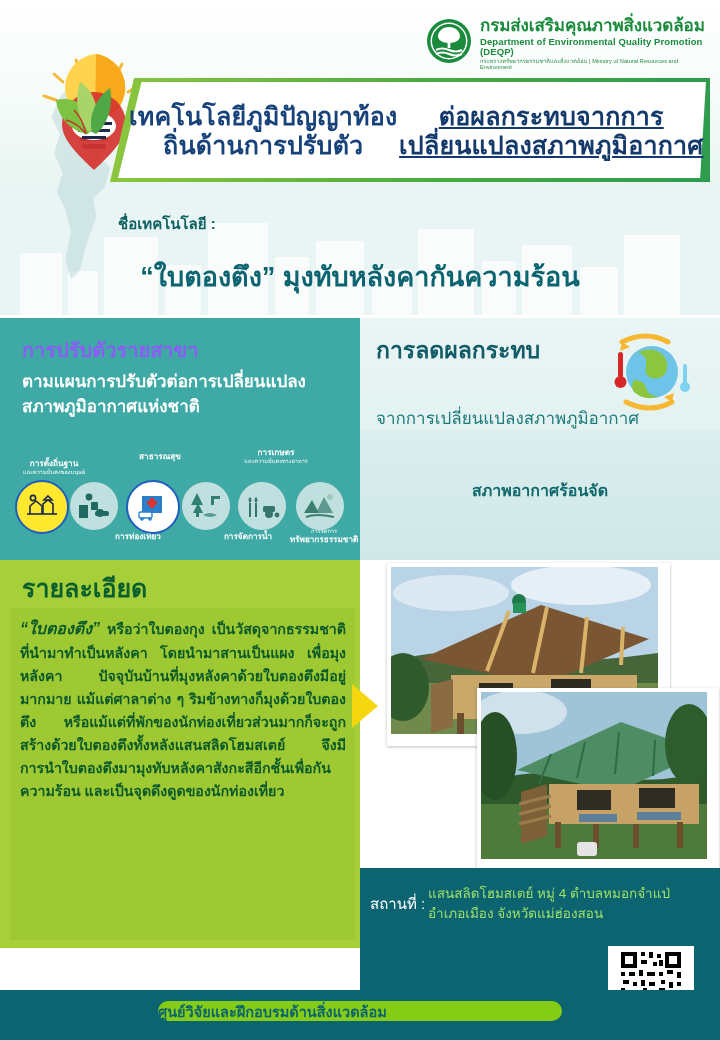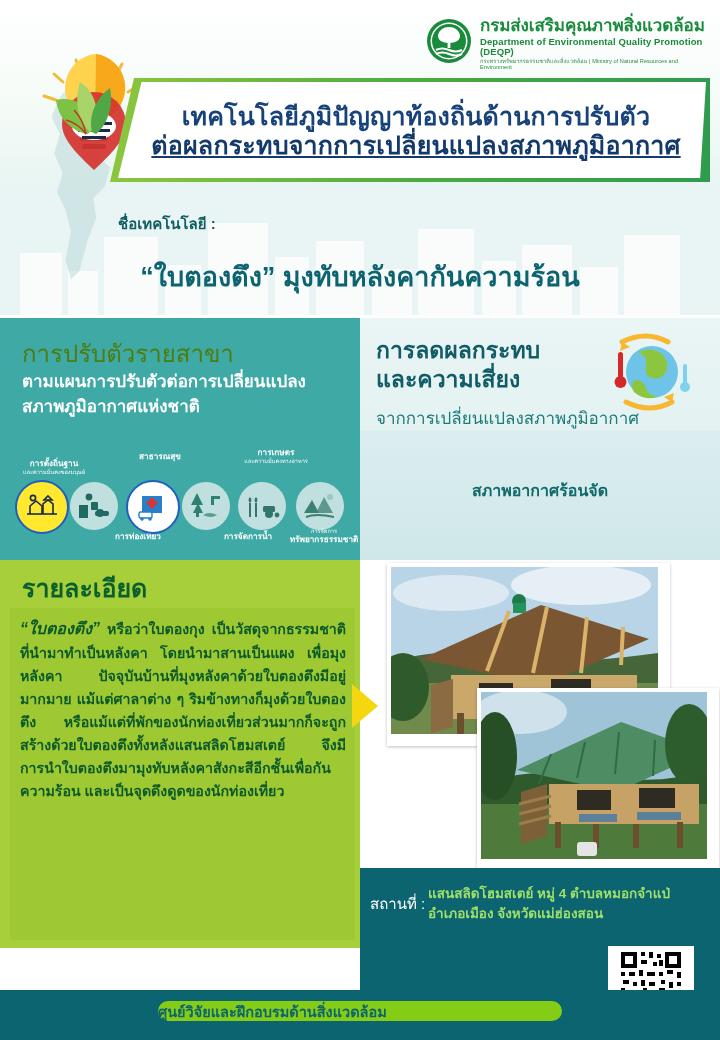--- a/index.html
+++ b/index.html
@@ -17,21 +17,21 @@
      background:#e9f4f4;}
   .bld{position:absolute;bottom:0;background:#ffffff;opacity:.75;}
   .thai-map{position:absolute;left:10px;top:75px;width:150px;height:210px;
     opacity:.5;}
   .ribbon-edge{position:absolute;left:110px;top:78px;width:600px;height:104px;
     background:linear-gradient(90deg,#8cc63e 0%,#49a942 55%,#2e9b4e 100%);
     clip-path:polygon(4% 0,100% 0,100% 100%,0% 100%);}
   .ribbon-inner{position:absolute;left:118px;top:82px;width:588px;height:96px;
     background:#ffffff;clip-path:polygon(4% 0,100% 0,99% 100%,0% 100%);}
   .title-txt{position:absolute;left:128px;top:86px;width:576px;height:90px;
-    display:flex;flex-direction:column;justify-content:center;align-items:center;
+    display:flex;flex-direction:row;justify-content:center;align-items:center;
     color:#18437a;font-weight:bold;font-size:25px;line-height:1.18;
     text-align:center;letter-spacing:.2px;}
   .title-txt div:nth-child(2){color:#133a6b;text-decoration:underline;}
 
   
   .bulb-wrap{position:absolute;left:18px;top:52px;width:140px;height:150px;}
 
   
   .logo{position:absolute;right:12px;top:16px;width:282px;height:56px;
     display:flex;align-items:flex-start;gap:8px;}
@@ -48,21 +48,21 @@
     font-size:27px;font-weight:bold;color:#0c6470;}
 
   
   .panel-left{position:absolute;left:0;top:318px;width:360px;height:242px;
     background:#3fa9a5;}
   .panel-right{position:absolute;left:360px;top:318px;width:360px;height:242px;
     background:linear-gradient(180deg,#eaf5f5 0%,#dceeee 100%);}
   .mountain{position:absolute;left:360px;top:430px;width:360px;height:130px;
     background:linear-gradient(180deg,#dceeef 0%,#cfe7e8 100%);}
 
-  .pl-h1{position:absolute;left:22px;top:334px;font-size:24px;font-weight:normal;color:#4d7c0f;}
+  .pl-h1{position:absolute;left:22px;top:334px;font-size:20px;font-weight:bold;color:#8b5cf6;}
   .pl-h2{position:absolute;left:22px;top:370px;width:330px;font-size:17px;
     font-weight:bold;color:#fff;line-height:1.45;}
 
   .pr-h1{position:absolute;left:376px;top:336px;width:230px;font-size:23px;
     font-weight:bold;color:#115c66;line-height:1.25;}
   .pr-h2{position:absolute;left:376px;top:404px;width:290px;font-size:17px;
     font-weight:normal;color:#1d7b7b;}
   .pr-item{position:absolute;left:360px;top:478px;width:360px;text-align:center;
     font-size:16px;font-weight:bold;color:#11696b;}
   .globe-ico{position:absolute;right:26px;top:330px;width:96px;height:86px;}
@@ -95,21 +95,21 @@
   .photo{position:absolute;border:4px solid #ffffff;box-shadow:0 1px 3px rgba(0,0,0,.25);
     overflow:hidden;}
   .photo-1{left:387px;top:563px;width:275px;height:175px;}
   .photo-2{left:477px;top:688px;width:234px;height:175px;}
 
   
   .locbar{position:absolute;left:360px;top:868px;width:360px;height:172px;
     background:#0c6470;}
   .loc-label{position:absolute;left:370px;top:892px;font-size:15px;font-weight:normal;color:#ffffff;}
   .loc-val{position:absolute;left:428px;top:884px;width:280px;font-size:13.5px;
-    color:#9fe06a;line-height:1.5;font-weight:bold;}
+    color:#9fe06a;line-height:1.5;}
   .qr{position:absolute;left:608px;top:946px;width:86px;height:72px;background:#fff;
     padding:4px;box-sizing:border-box;}
   .qr-cap{position:absolute;left:608px;top:1021px;width:86px;text-align:center;
     font-size:9px;color:#8fd96a;}
 
   
   .footer-band{position:absolute;left:0;top:990px;width:720px;height:50px;background:#0c6470;}
   .footer-pill{position:absolute;left:158px;top:1001px;width:404px;height:20px;
     background:#84cc16;border-radius:16px;display:flex;align-items:center;
     }
@@ -291,21 +291,20 @@
         </svg>
     </div>
     <div class="sec-lab" style="left:288px;top:80px;width:72px;">
       <span class="sec-sub">การจัดการ</span>
       <span>ทรัพยากรธรรมชาติ</span>
     </div>
   </div>
 
   <div class="pr-h1">
     <div>การลดผลกระทบ</div>
-    <div>และความเสี่ยง</div>
   </div>
   <div class="pr-h2">จากการเปลี่ยนแปลงสภาพภูมิอากาศ</div>
   <div class="pr-item">สภาพอากาศร้อนจัด</div>
   <svg class="globe-ico" viewBox="0 0 96 86">
     <circle cx="54" cy="42" r="26" fill="#6ec4e8"></circle>
     <path d="M40 22 q10 4 8 14 q-2 10 6 12 q10 2 14 -6 q4 -10 -4 -18 q-10 -8 -24 -2 z" fill="#8cc63f"></path>
     <path d="M36 50 q10 0 12 8 q2 8 12 8 q-12 6 -24 -4 q-4 -6 0 -12 z" fill="#8cc63f"></path>
     <path d="M24 12 q24 -12 46 0" stroke="#f7b731" stroke-width="5" fill="none" stroke-linecap="round"></path>
     <path d="M24 12 l-2 9 l10 -4 z" fill="#f7b731"></path>
     <path d="M28 72 q24 12 46 0" stroke="#f7b731" stroke-width="5" fill="none" stroke-linecap="round"></path>

